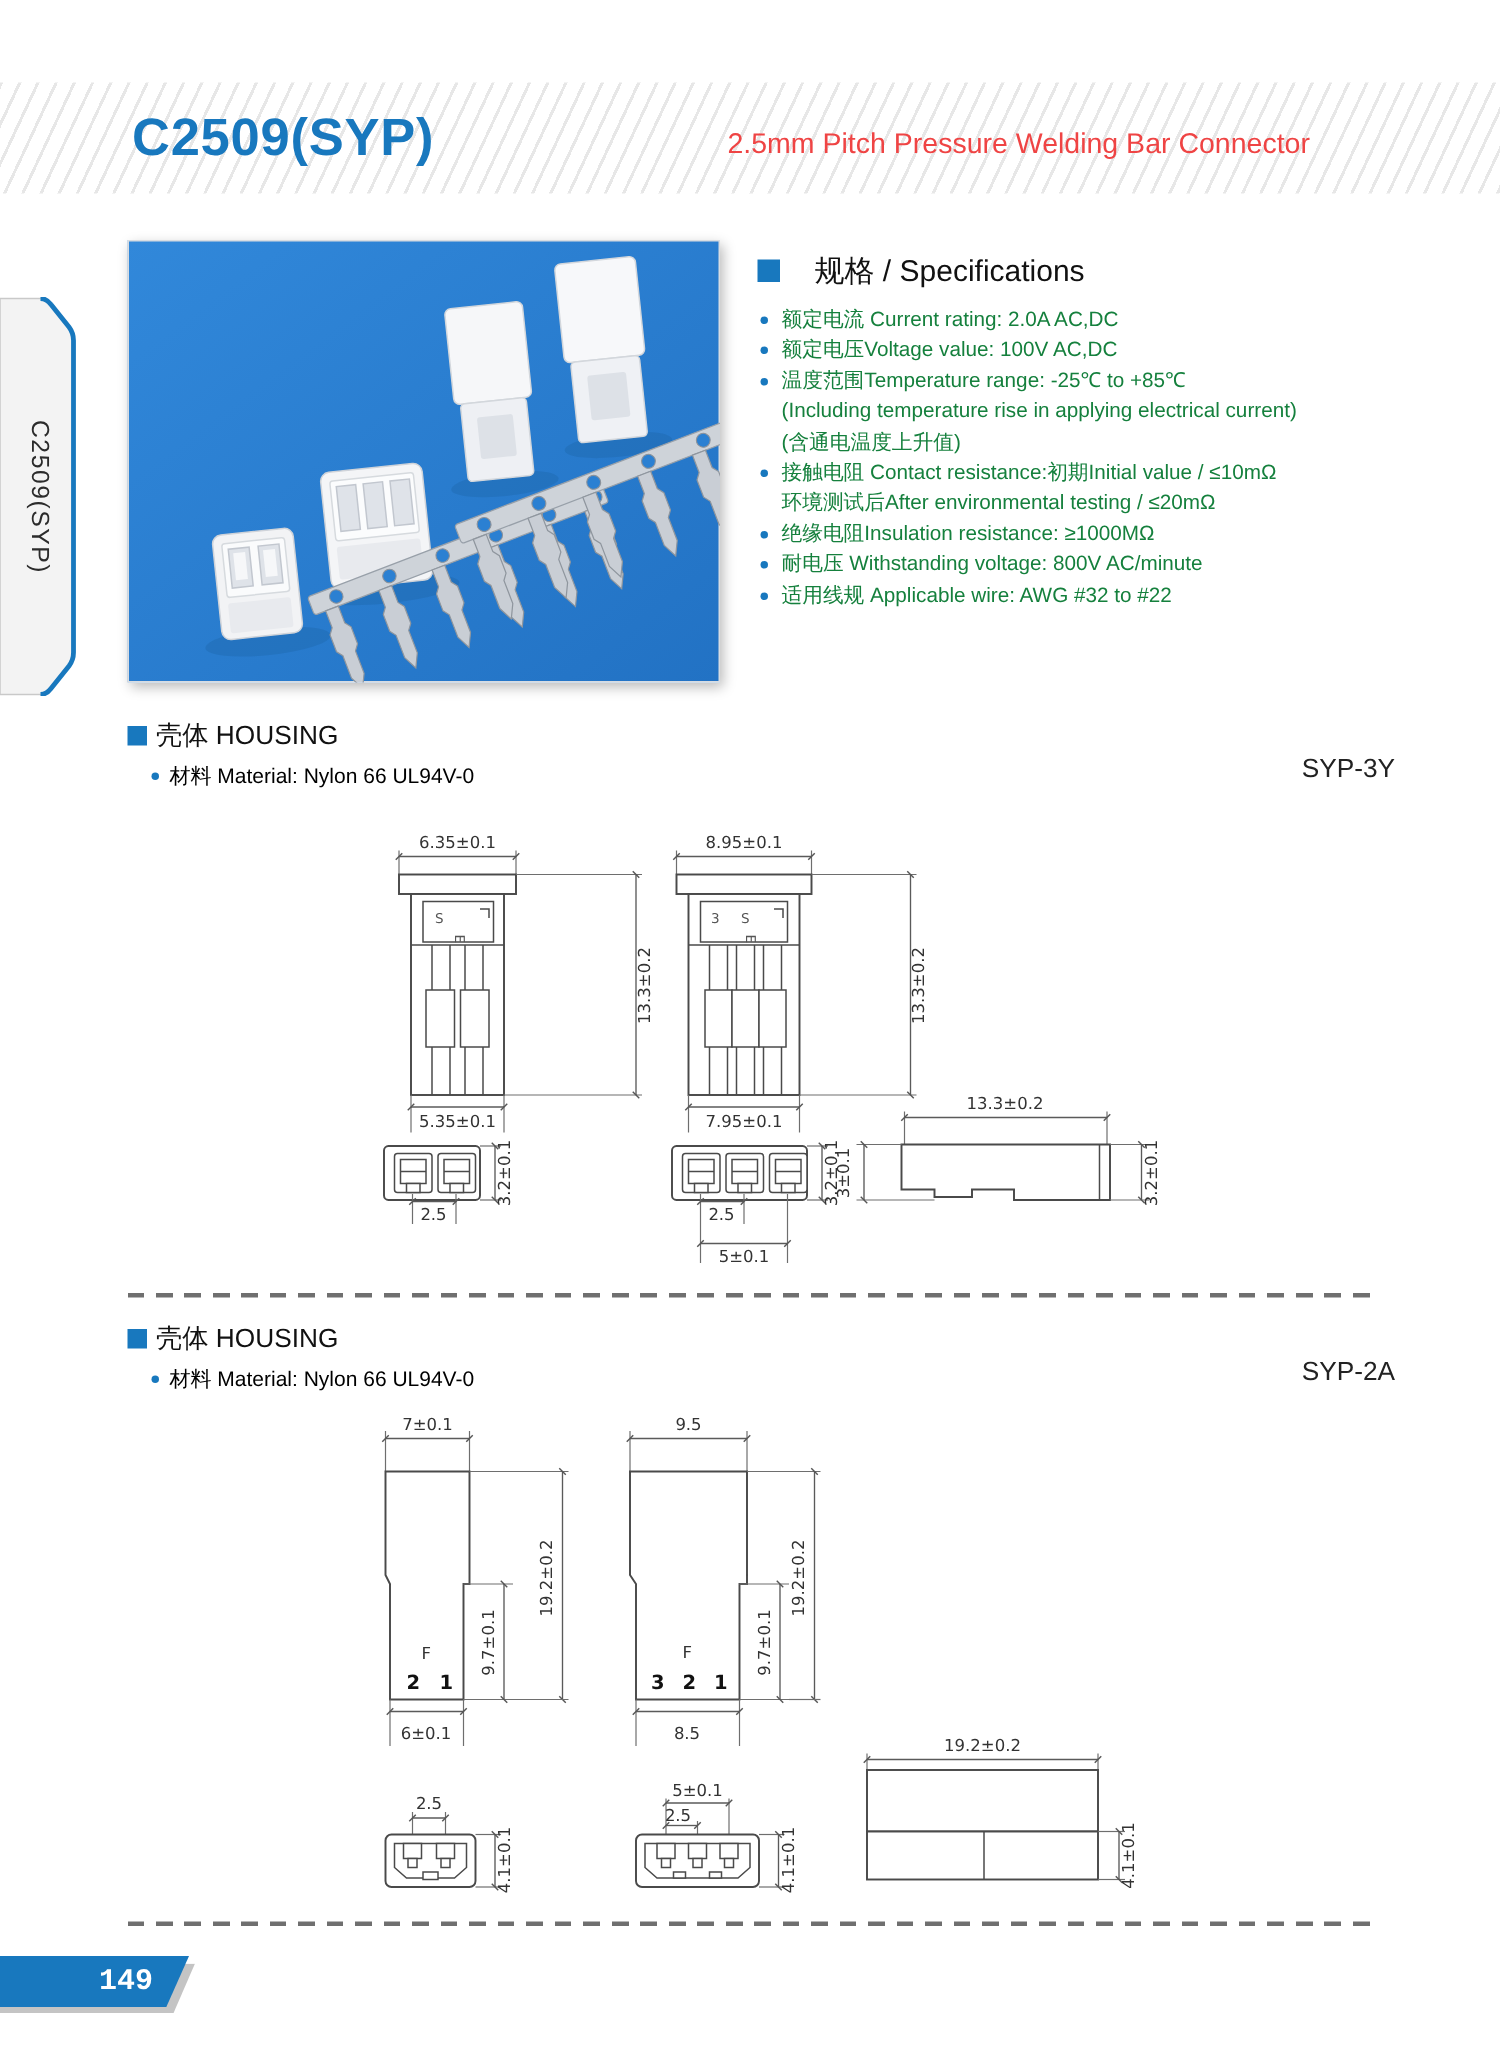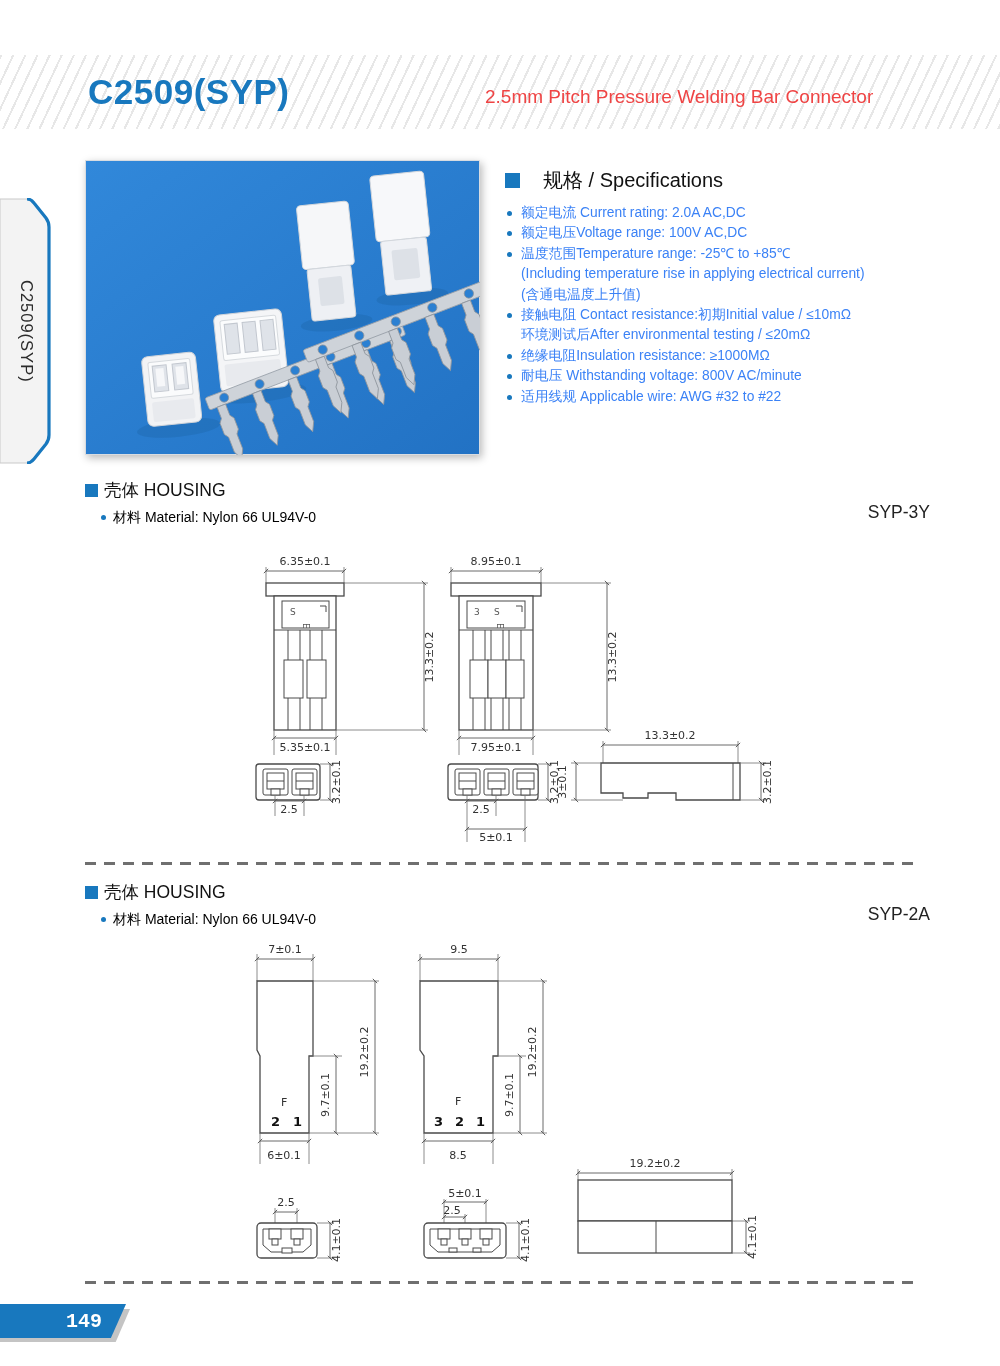--- a/index.html
+++ b/index.html
@@ -13,21 +13,21 @@
   .subtitle{left:485px;top:86px;font-size:19px;color:#ef4444;}
   
   .tabwrap{left:0;top:198px;width:52px;height:266px;}
   .tabtext{left:10px;top:0;width:32px;height:266px;display:flex;align-items:center;justify-content:center;
            writing-mode:vertical-rl;font-size:16.5px;color:#2b2b2b;letter-spacing:1px;}
   
   .specs{left:505px;top:167px;width:480px;}
   .spec-head{font-size:20px;color:#111;margin-bottom:9px;display:flex;align-items:center;gap:17px;}
   .sq{display:inline-block;width:15px;height:15px;background:#1878be;margin-right:6px;flex:0 0 auto;}
   .sq.small{width:13px;height:13px;}
-  .li{position:relative;font-size:13.8px;line-height:20.4px;color:#3b82f6;padding-left:16px;}
+  .li{position:relative;font-size:13.8px;line-height:20.4px;color:#15803d;padding-left:16px;}
   .li.b::before{content:"";position:absolute;left:2px;top:8px;width:5px;height:5px;border-radius:50%;background:#1878be;}
   .li.c{padding-left:16px;}
   
   .sechead{left:85px;width:845px;height:50px;}
   .sec-title{display:flex;align-items:center;font-size:17.5px;color:#111;}
   .material{position:relative;margin-top:7px;margin-left:16px;font-size:14px;color:#000000;padding-left:12px;}
   .material::before{content:"";position:absolute;left:0;top:6px;width:5px;height:5px;border-radius:50%;background:#1878be;}
   .model{position:absolute;right:0;top:24px;font-size:17.5px;color:#222;}
   
   .dash{left:85px;width:830px;height:3px;
@@ -130,21 +130,21 @@
         </g>
     </g>
   </svg>
 
   <div class="abs specs">
     <div class="spec-head">
       <span class="sq"></span>
       <span>规格 / Specifications</span>
     </div>
     <div class="li b">额定电流 Current rating: 2.0A AC,DC</div>
-    <div class="li b">额定电压Voltage range: 100V AC,DC</div>
+    <div class="li b">额定电压Voltage value: 100V AC,DC</div>
     <div class="li b">温度范围Temperature range: -25℃ to +85℃</div>
     <div class="li c">(Including temperature rise in applying electrical current)</div>
     <div class="li c">(含通电温度上升值)</div>
     <div class="li b">接触电阻 Contact resistance:初期Initial value / ≤10mΩ</div>
     <div class="li c">环境测试后After environmental testing / ≤20mΩ</div>
     <div class="li b">绝缘电阻Insulation resistance: ≥1000MΩ</div>
     <div class="li b">耐电压 Withstanding voltage: 800V AC/minute</div>
     <div class="li b">适用线规 Applicable wire: AWG #32 to #22</div>
   </div>
 

